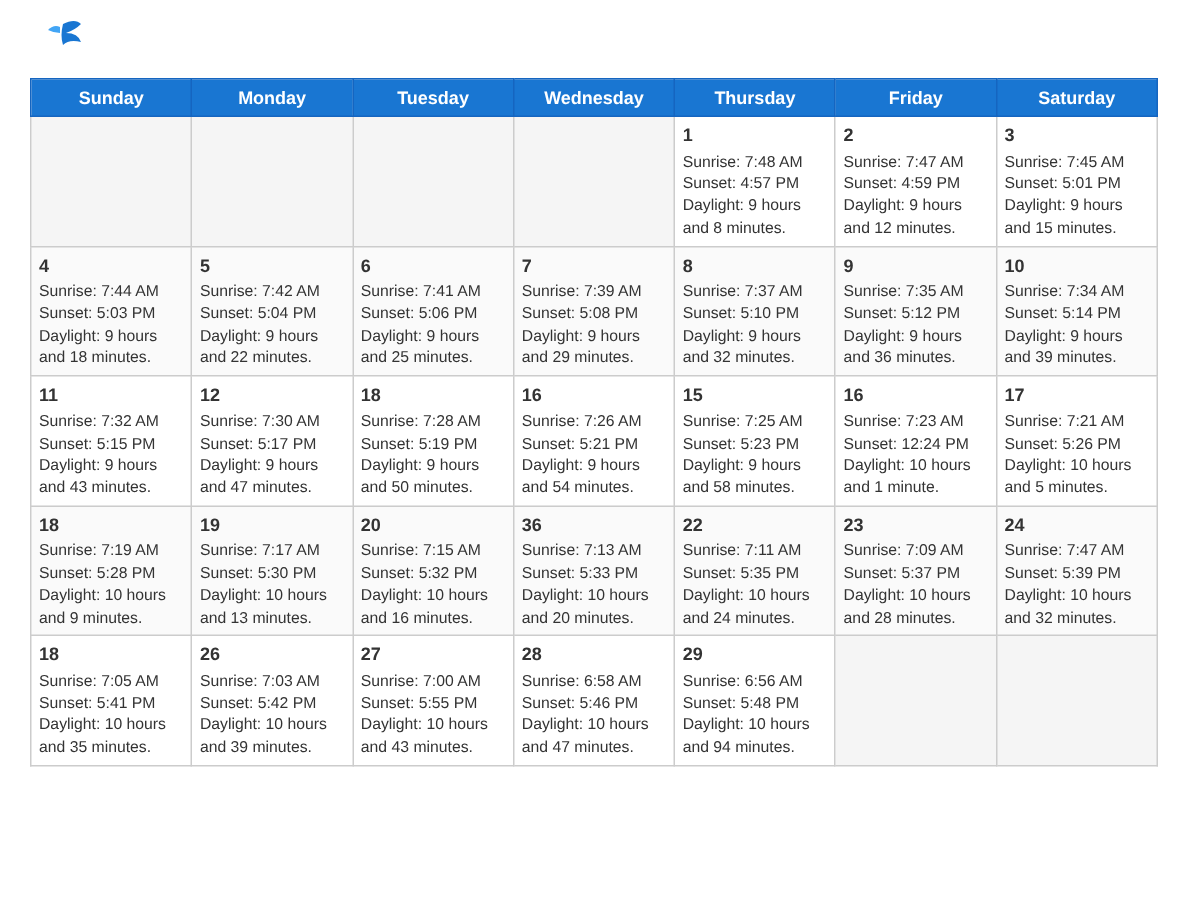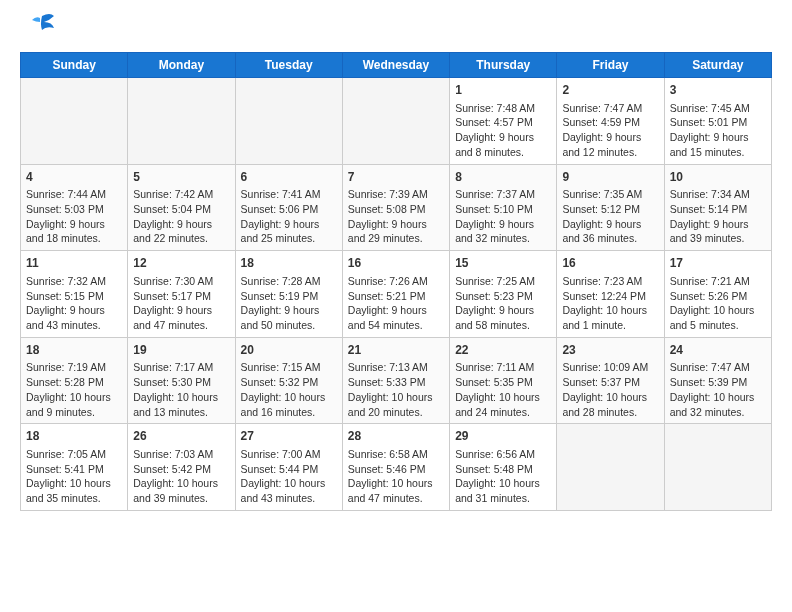--- a/index.html
+++ b/index.html
@@ -257,36 +257,36 @@
           <div>and 13 minutes.</div>
         </td>
         <td>
           <span class="day-num">20</span>
           <div>Sunrise: 7:15 AM</div>
           <div>Sunset: 5:32 PM</div>
           <div>Daylight: 10 hours</div>
           <div>and 16 minutes.</div>
         </td>
         <td>
-          <span class="day-num">21</span>
+          <span class="day-num">36</span>
           <div>Sunrise: 7:13 AM</div>
           <div>Sunset: 5:33 PM</div>
           <div>Daylight: 10 hours</div>
           <div>and 20 minutes.</div>
         </td>
         <td>
           <span class="day-num">22</span>
           <div>Sunrise: 7:11 AM</div>
           <div>Sunset: 5:35 PM</div>
           <div>Daylight: 10 hours</div>
           <div>and 24 minutes.</div>
         </td>
         <td>
           <span class="day-num">23</span>
-          <div>Sunrise: 10:09 AM</div>
+          <div>Sunrise: 7:09 AM</div>
           <div>Sunset: 5:37 PM</div>
           <div>Daylight: 10 hours</div>
           <div>and 28 minutes.</div>
         </td>
         <td>
           <span class="day-num">24</span>
           <div>Sunrise: 7:47 AM</div>
           <div>Sunset: 5:39 PM</div>
           <div>Daylight: 10 hours</div>
           <div>and 32 minutes.</div>
@@ -303,35 +303,35 @@
         <td>
           <span class="day-num">26</span>
           <div>Sunrise: 7:03 AM</div>
           <div>Sunset: 5:42 PM</div>
           <div>Daylight: 10 hours</div>
           <div>and 39 minutes.</div>
         </td>
         <td>
           <span class="day-num">27</span>
           <div>Sunrise: 7:00 AM</div>
-          <div>Sunset: 5:44 PM</div>
+          <div>Sunset: 5:55 PM</div>
           <div>Daylight: 10 hours</div>
           <div>and 43 minutes.</div>
         </td>
         <td>
           <span class="day-num">28</span>
           <div>Sunrise: 6:58 AM</div>
           <div>Sunset: 5:46 PM</div>
           <div>Daylight: 10 hours</div>
           <div>and 47 minutes.</div>
         </td>
         <td>
           <span class="day-num">29</span>
           <div>Sunrise: 6:56 AM</div>
           <div>Sunset: 5:48 PM</div>
           <div>Daylight: 10 hours</div>
-          <div>and 31 minutes.</div>
+          <div>and 94 minutes.</div>
         </td>
         <td class="empty"></td>
         <td class="empty"></td>
       </tr>
     </tbody>
 </table>
 
 </body></html>

